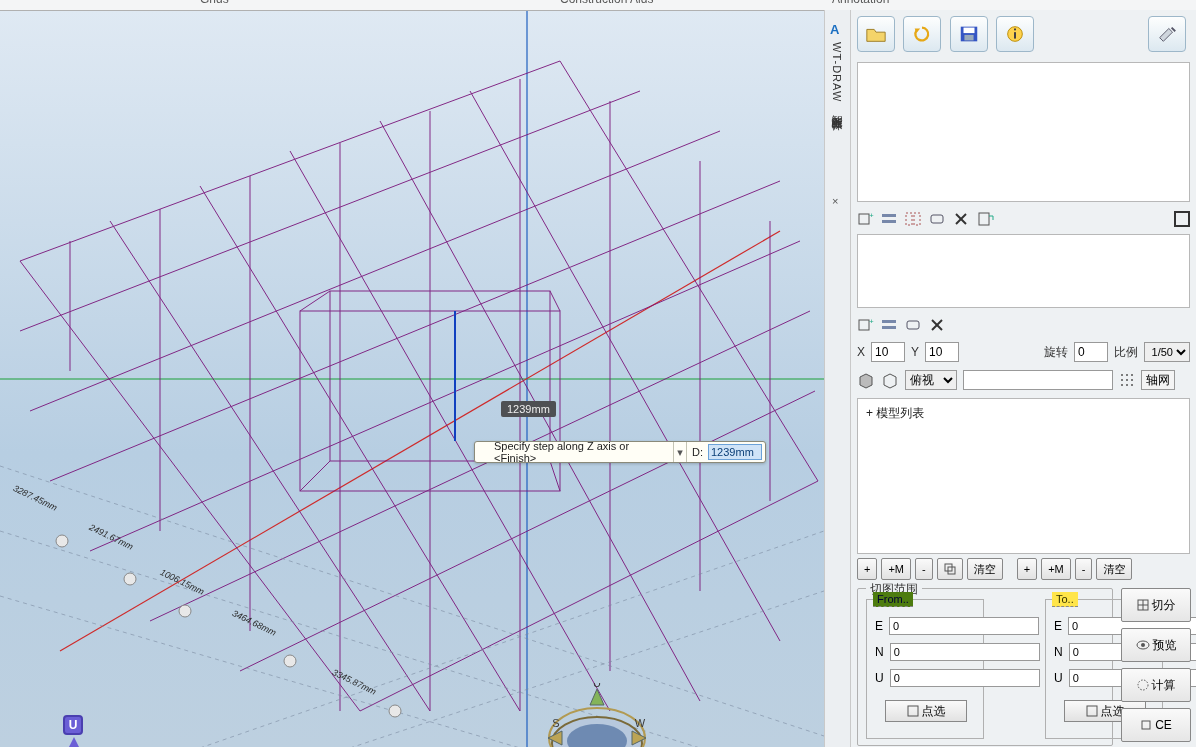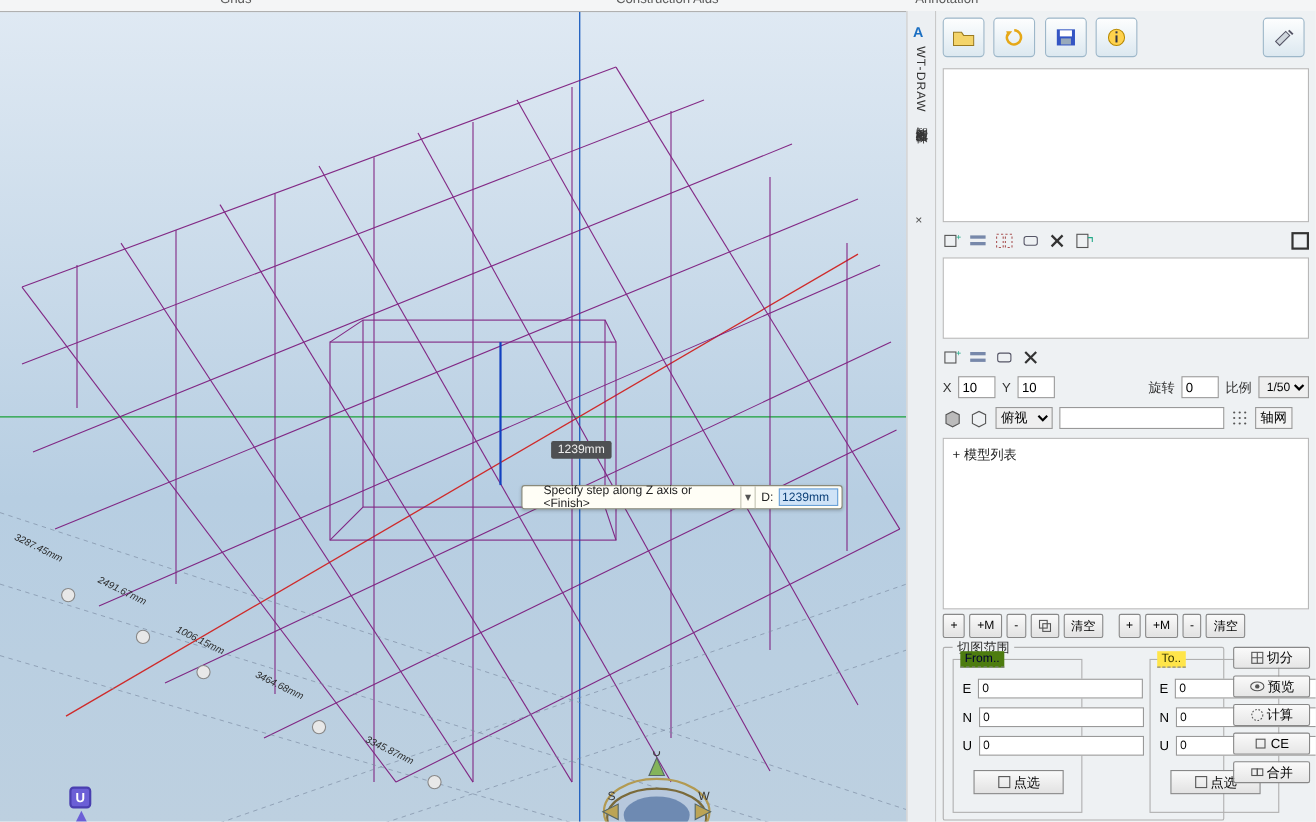--- a/index.html
+++ b/index.html
@@ -61,21 +61,21 @@
 .sb1 { left: 8px; } .sb2 { left: 151px; margin-left: 36px; }
 .subbox .tag { position: absolute; top: -8px; left: 6px; font-size: 11px; padding: 1px 4px; border-bottom: 1px dashed #888; }
 .tag.from { background: #4d7c0f; color: #003; }
 .tag.to { background: #ffe54a; color: #330; }
 .srow { position: absolute; left: 8px; right: 8px; height: 20px; display: flex; align-items: center; gap: 6px; font-size: 12px; }
 .srow input { flex: 1; height: 18px; border: 1px solid #999; font-size: 11px; padding: 0 3px; }
 .srow.r1 { top: 16px; } .srow.r2 { top: 42px; } .srow.r3 { top: 68px; }
 .pick { position: absolute; left: 18px; top: 100px; height: 22px; width: 82px; border: 1px solid #888; background: linear-gradient(#fafafa,#e2e2e2); font-size: 12px; display: flex; align-items: center; justify-content: center; gap: 3px; }
 
 .side-btns { position: absolute; top: 578px; left: 270px; width: 70px; }
-.side-btns .sb { height: 20px; margin-bottom: 6px; border: 1px solid #888; background: linear-gradient(#fafafa,#e6e6e6); font-size: 12px; display: flex; align-items: center; justify-content: center; gap: 3px; border-radius: 2px; }
+.side-btns .sb { height: 34px; margin-bottom: 6px; border: 1px solid #888; background: linear-gradient(#fafafa,#e6e6e6); font-size: 12px; display: flex; align-items: center; justify-content: center; gap: 3px; border-radius: 2px; }
 
 
 .viewport-svg { position: absolute; inset: 0; }
 
 
 .cmdbar { position: absolute; top: 430px; left: 474px; width: 292px; height: 22px; background: #fffef6; border: 1px solid #8a8a7a; border-radius: 3px; display: flex; align-items: center; font-size: 11px; color: #222; box-shadow: 0 1px 3px rgba(0,0,0,.2); }
 .cmdbar .txt { padding: 0 19px; flex: 1; }
 .cmdbar .dd { width: 14px; text-align: center; border-left: 1px solid #c4c4b4; border-right: 1px solid #c4c4b4; height: 100%; line-height: 20px; color: #555; }
 .cmdbar .dlab { padding: 0 5px; }
 .cmdbar input { width: 54px; height: 16px; border: 1px solid #6aa1d8; background: #cfe3f7; font-size: 11px; color: #0b3f77; padding: 0 2px; margin-right: 3px; }

